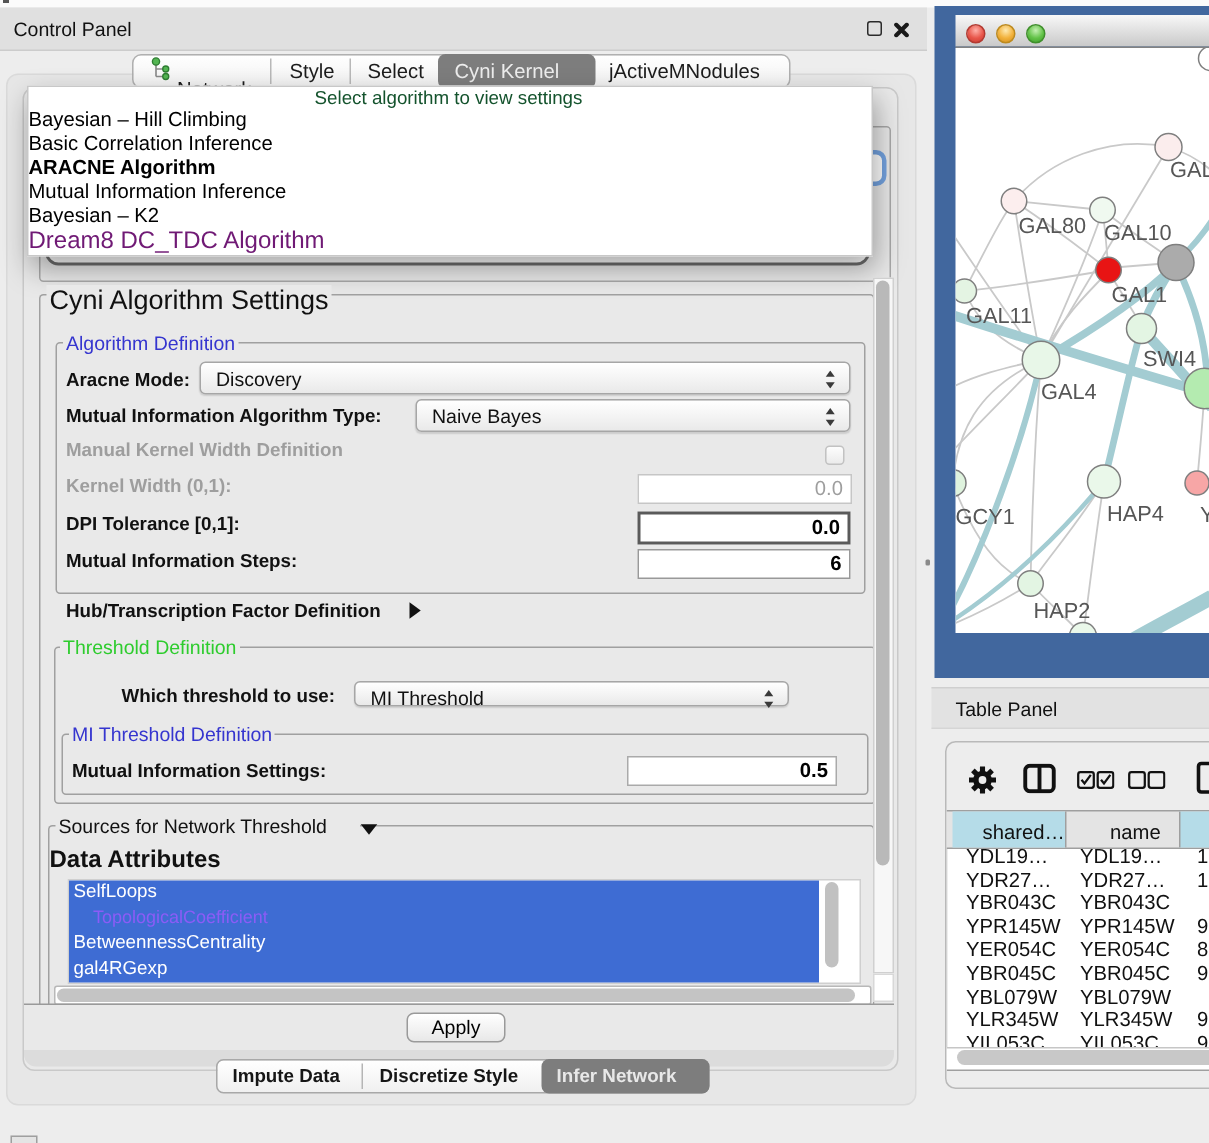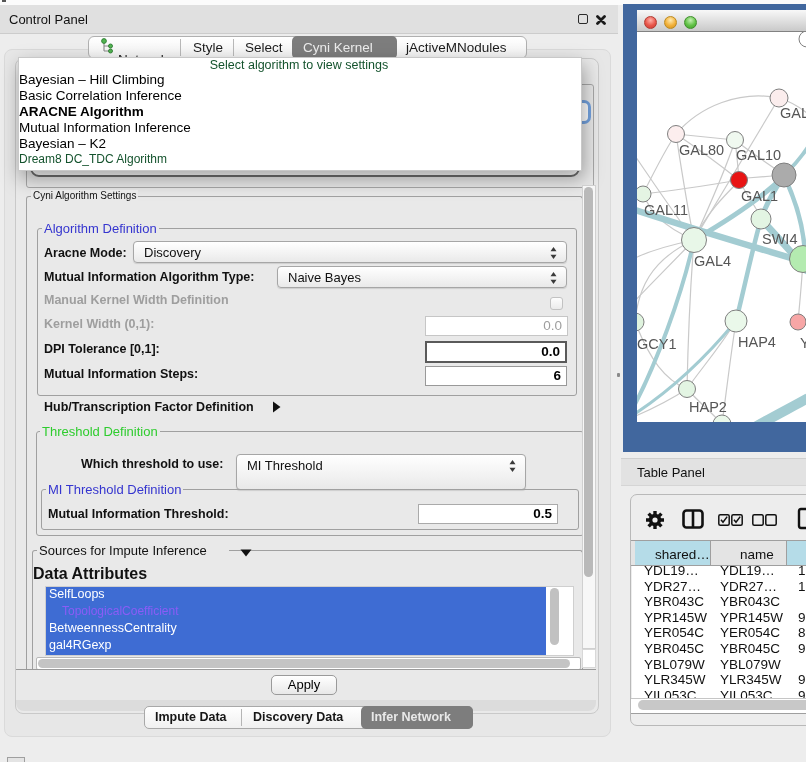--- a/index.html
+++ b/index.html
@@ -50,24 +50,24 @@
 <div class="a" style="left:34px;top:100px;width:557px;height:24px;border:3px solid #74a3e0;border-radius:7px;background:#fff;box-sizing:border-box;"></div>
 <div class="a" style="left:30px;top:146px;width:550px;height:31px;border:2px solid #6e6e6e;border-radius:9px;background:#fff;box-sizing:border-box;"></div>
 
 <div class="a" style="left:18px;top:57px;width:562px;height:112px;background:#ffffff;border:1px solid #c8c8c8;box-shadow:2px 8px 18px rgba(0,0,0,0.35);"></div>
 <div class="t" style="left:18px;top:57.5px;width:562px;text-align:center;font-size:12.5px;color:#14532d;">Select algorithm to view settings</div>
 <div class="t" style="left:19px;top:71.5px;font-size:13.5px;color:#000;">Bayesian – Hill Climbing</div>
 <div class="t" style="left:19px;top:87.5px;font-size:13.5px;color:#000;">Basic Correlation Inference</div>
 <div class="t" style="left:19px;top:103.5px;font-size:13.5px;color:#000;font-weight:bold;">ARACNE Algorithm</div>
 <div class="t" style="left:19px;top:119.5px;font-size:13.5px;color:#000;">Mutual Information Inference</div>
 <div class="t" style="left:19px;top:135.5px;font-size:13.5px;color:#000;">Bayesian – K2</div>
-<div class="t" style="left:19px;top:151.5px;font-size:12px;color:#14532d;">Dream8 DC_TDC Algorithm</div>
+<div class="t" style="left:19px;top:151.5px;font-size:16px;color:#701a75;">Dream8 DC_TDC Algorithm</div>
 
 <div class="grp" style="left:26px;top:196px;width:555px;height:473px;border-bottom:none;border-radius:3px 3px 0 0;"></div>
-<div class="glab" style="left:31px;top:190px;font-size:10px;color:#111;">Cyni Algorithm Settings</div>
+<div class="glab" style="left:31px;top:190px;font-size:18px;color:#111;">Cyni Algorithm Settings</div>
 
 <div class="grp" style="left:37px;top:228px;width:538px;height:166px;"></div>
 <div class="glab" style="left:42px;top:221px;font-size:13px;color:#3535cf;">Algorithm Definition</div>
 
 <div class="t b" style="left:44px;top:246px;font-size:12.5px;color:#111;">Aracne Mode:</div>
 <div class="combo" style="left:133px;top:241px;width:434px;height:22px;box-sizing:border-box;">
  <div class="cv">Discovery</div>
  <svg class="step" viewBox="0 0 7 12">
       <path d="M3.5 0 L6.5 4.2 L0.5 4.2 Z" fill="#3a3a3a"></path>
       <path d="M3.5 12 L6.5 7.8 L0.5 7.8 Z" fill="#3a3a3a"></path>
@@ -91,34 +91,34 @@
 <div class="fld" style="left:425px;top:366px;width:142px;height:20px;border:1px solid #999;box-sizing:border-box;color:#000;line-height:18px;padding-right:5px;font-size:13.5px;font-weight:bold;">6</div>
 
 <div class="t b" style="left:44px;top:400px;font-size:12.5px;color:#111;">Hub/Transcription Factor Definition</div>
 <svg class="a" style="left:272px;top:401px" width="9" height="12" viewBox="0 0 9 12">
     <path d="M1 0.5 L8.5 6 L1 11.5 Z" fill="#111"></path>
   </svg>
 
 <div class="grp" style="left:36px;top:431px;width:546px;height:103px;"></div>
 <div class="glab" style="left:40px;top:424px;font-size:13px;color:#2ecc2e;">Threshold Definition</div>
 <div class="t b" style="left:81px;top:457px;font-size:12.5px;color:#111;">Which threshold to use:</div>
-<div class="combo" style="left:236px;top:454px;width:290px;height:36px;box-sizing:border-box;">
+<div class="combo" style="left:236px;top:454px;width:290px;height:17px;box-sizing:border-box;">
  <div class="cv">MI Threshold</div>
  <svg class="step" viewBox="0 0 7 12">
       <path d="M3.5 0 L6.5 4.2 L0.5 4.2 Z" fill="#3a3a3a"></path>
       <path d="M3.5 12 L6.5 7.8 L0.5 7.8 Z" fill="#3a3a3a"></path>
     </svg>
 </div>
 <div class="grp" style="left:41px;top:489px;width:536px;height:39px;"></div>
 <div class="glab" style="left:46px;top:482px;font-size:13px;color:#3535cf;">MI Threshold Definition</div>
-<div class="t b" style="left:48px;top:507px;font-size:12.5px;color:#111;">Mutual Information Threshold:</div>
+<div class="t b" style="left:48px;top:507px;font-size:12.5px;color:#111;">Mutual Information Settings:</div>
 <div class="fld" style="left:418px;top:504px;width:140px;height:20px;border:1px solid #aaa;box-sizing:border-box;color:#000;line-height:18px;padding-right:5px;font-size:13.5px;font-weight:bold;">0.5</div>
 
 <div class="grp" style="left:32px;top:550px;width:549px;height:119px;border-bottom:none;border-radius:3px 3px 0 0;"></div>
-<div class="glab" style="left:37px;top:543px;font-size:13px;color:#111;padding-right:22px;">Sources for Impute Inference</div>
+<div class="glab" style="left:37px;top:543px;font-size:13px;color:#111;padding-right:22px;">Sources for Network Threshold</div>
 <svg class="a" style="left:240px;top:549px" width="12" height="8" viewBox="0 0 12 8">
     <path d="M0.5 0.5 L11.5 0.5 L6 7.5 Z" fill="#111"></path>
   </svg>
 <div class="t b" style="left:33px;top:565px;font-size:16px;color:#111;">Data Attributes</div>
 
 <div class="a" style="left:45px;top:586px;width:529px;height:70px;background:#ffffff;border:1px solid #cfcfcf;box-sizing:border-box;"></div>
 <div class="a" style="left:46px;top:587px;width:500px;height:68px;background:#3e6cd3;"></div>
 <div class="t" style="left:49px;top:587px;font-size:12.5px;color:#fff;">SelfLoops</div>
 <div class="t" style="left:62px;top:604px;font-size:12px;color:#8b5cf6;">TopologicalCoefficient</div>
 <div class="t" style="left:49px;top:621px;font-size:12.5px;color:#fff;">BetweennessCentrality</div>
@@ -134,21 +134,21 @@
 <div class="a" style="left:584px;top:187px;width:9px;height:390px;background:#b9b9b9;border-radius:4.5px;"></div>
 <div class="a" style="left:582px;top:649px;width:14px;height:19px;background:#ffffff;border:1px solid #d8d8d8;box-sizing:border-box;"></div>
 <div class="a" style="left:617px;top:373px;width:3px;height:4px;background:#8a8a8a;border-radius:1px;"></div>
 
 <div class="a" style="left:271px;top:675px;width:66px;height:20px;background:linear-gradient(#ffffff,#e8e8e8);border:1px solid #9a9a9a;border-radius:5px;box-sizing:border-box;text-align:center;font-size:13px;line-height:18px;color:#000;">Apply</div>
 
 <div class="a" style="left:144px;top:706px;width:329px;height:23px;background:linear-gradient(#ffffff,#f0f0f0);border:1px solid #a8a8a8;border-radius:5px;box-sizing:border-box;"></div>
 <div class="a" style="left:241px;top:709px;width:1px;height:17px;background:#b5b5b5;"></div>
 <div class="a" style="left:361px;top:706px;width:112px;height:23px;background:#7d7d7d;border-radius:5px;"></div>
 <div class="t" style="left:155px;top:710px;font-size:12.5px;font-weight:bold;color:#161616;">Impute Data</div>
-<div class="t" style="left:253px;top:710px;font-size:12.5px;font-weight:bold;color:#161616;">Discovery Data</div>
+<div class="t" style="left:253px;top:710px;font-size:12.5px;font-weight:bold;color:#161616;">Discretize Style</div>
 <div class="t" style="left:371px;top:710px;font-size:12.5px;font-weight:bold;color:#e8e8e8;">Infer Network</div>
 
 <div class="a" style="left:7px;top:757px;width:18px;height:14px;background:#e4e4e4;border:1.5px solid #9f9f9f;box-sizing:border-box;"></div>
 
 <div class="a" style="left:623px;top:4px;width:183px;height:448px;background:#41679e;"></div>
 <div class="a" style="left:637px;top:10px;width:169px;height:22px;background:linear-gradient(#f8f8f8,#c9c9c9);border-bottom:1px solid #828282;box-sizing:border-box;"></div>
 <div class="a" style="left:643.5px;top:15.5px;width:11px;height:11px;border-radius:50%;background:radial-gradient(circle at 50% 30%,#ffb0a8,#e8564a 55%,#c93c33);border:0.5px solid #b23a31;"></div>
 <div class="a" style="left:663.5px;top:15.5px;width:11px;height:11px;border-radius:50%;background:radial-gradient(circle at 50% 30%,#ffeab0,#f2b13a 55%,#d18f1f);border:0.5px solid #bd8a1e;"></div>
 <div class="a" style="left:683.5px;top:15.5px;width:11px;height:11px;border-radius:50%;background:radial-gradient(circle at 50% 30%,#c4f0b2,#62c247 55%,#3f9e2b);border:0.5px solid #3f8f2b;"></div>
 

